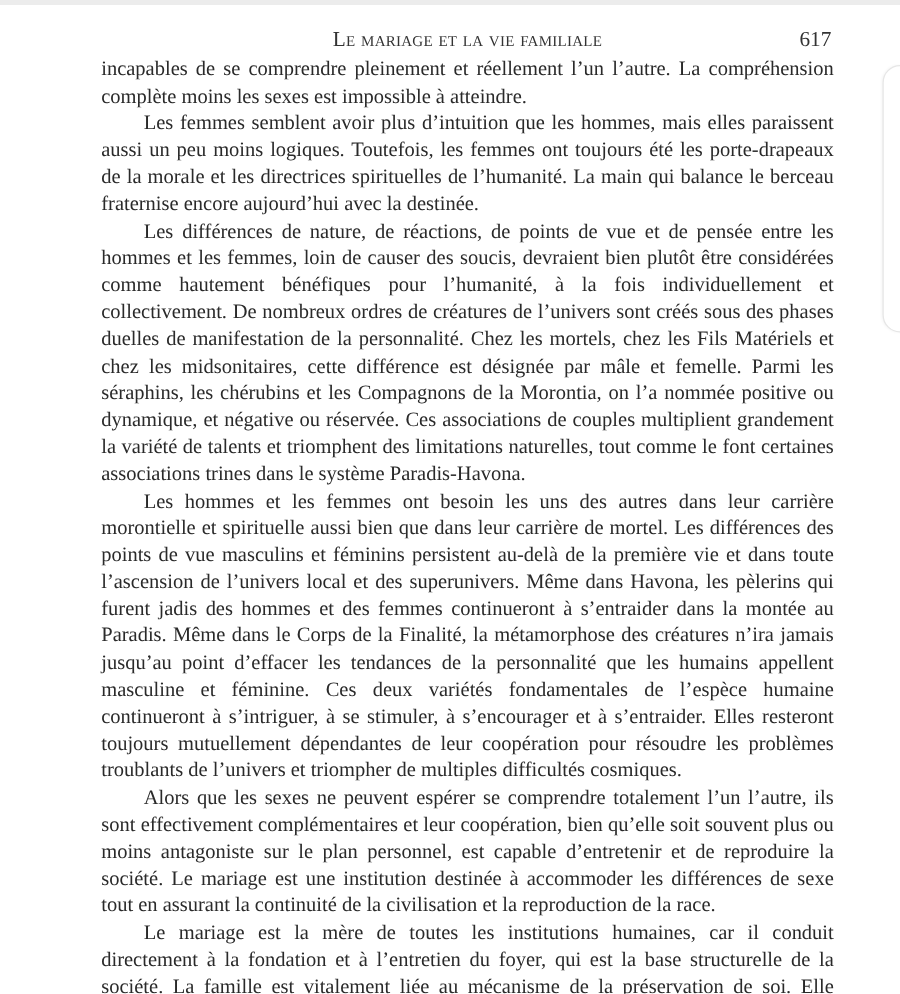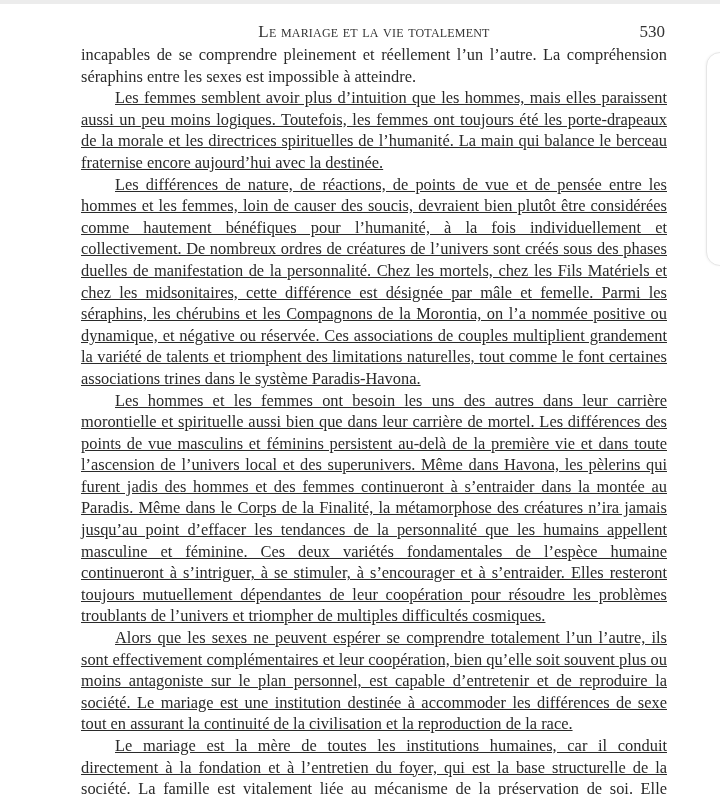--- a/index.html
+++ b/index.html
@@ -32,35 +32,35 @@
   }
   .running-head .pagenum {
     position: absolute; right: 2px; top: 0;
   }
   .text p {
     margin: 0;
     font-size: 16.4px; line-height: 21.6px;
     text-align: justify; text-align-last: left;
     hyphens: manual;
   }
-  .text p.indent { text-indent: 34px; text-decoration: underline; }
+  .text p.indent { text-indent: 34px; }
   .text p.gap { }
 </style>
 </head>
 <body>
 
 <div class="top-bar"></div>
 <div class="side-tab"></div>
 
 <div class="page">
   <div class="running-head">
-    <span class="title">Le mariage et la vie totalement</span>
-    <span class="pagenum">530</span>
+    <span class="title">Le mariage et la vie familiale</span>
+    <span class="pagenum">617</span>
   </div>
   <div class="text">
-    <p>incapables de se comprendre pleinement et réellement l’un l’autre. La compréhension séraphins entre les sexes est impossible à atteindre.</p>
+    <p>incapables de se comprendre pleinement et réellement l’un l’autre. La compréhension complète moins les sexes est impossible à atteindre.</p>
     <p class="indent">Les femmes semblent avoir plus d’intuition que les hommes, mais elles paraissent aussi un peu moins logiques. Toutefois, les femmes ont toujours été les porte-drapeaux de la morale et les directrices spirituelles de l’humanité. La main qui balance le berceau fraternise encore aujourd’hui avec la destinée.</p>
     <p class="indent">Les différences de nature, de réactions, de points de vue et de pensée entre les hommes et les femmes, loin de causer des soucis, devraient bien plutôt être considérées comme hautement bénéfiques pour l’humanité, à la fois individuellement et collectivement. De nombreux ordres de créatures de l’univers sont créés sous des phases duelles de manifestation de la personnalité. Chez les mortels, chez les Fils Matériels et chez les midsonitaires, cette différence est désignée par mâle et femelle. Parmi les séraphins, les chérubins et les Compagnons de la Morontia, on l’a nommée positive ou dynamique, et négative ou réservée. Ces associations de couples multiplient grandement la variété de talents et triomphent des limitations naturelles, tout comme le font certaines associations trines dans le système Paradis-Havona.</p>
     <p class="indent">Les hommes et les femmes ont besoin les uns des autres dans leur carrière morontielle et spirituelle aussi bien que dans leur carrière de mortel. Les différences des points de vue masculins et féminins persistent au-delà de la première vie et dans toute l’ascension de l’univers local et des superunivers. Même dans Havona, les pèlerins qui furent jadis des hommes et des femmes continueront à s’entraider dans la montée au Paradis. Même dans le Corps de la Finalité, la métamorphose des créatures n’ira jamais jusqu’au point d’effacer les tendances de la personnalité que les humains appellent masculine et féminine. Ces deux variétés fondamentales de l’espèce humaine continueront à s’intriguer, à se stimuler, à s’encourager et à s’entraider. Elles resteront toujours mutuellement dépendantes de leur coopération pour résoudre les problèmes troublants de l’univers et triompher de multiples difficultés cosmiques.</p>
     <p class="indent gap">Alors que les sexes ne peuvent espérer se comprendre totalement l’un l’autre, ils sont effectivement complémentaires et leur coopération, bien qu’elle soit souvent plus ou moins antagoniste sur le plan personnel, est capable d’entretenir et de reproduire la société. Le mariage est une institution destinée à accommoder les différences de sexe tout en assurant la continuité de la civilisation et la reproduction de la race.</p>
     <p class="indent gap">Le mariage est la mère de toutes les institutions humaines, car il conduit directement à la fondation et à l’entretien du foyer, qui est la base structurelle de la société. La famille est vitalement liée au mécanisme de la préservation de soi. Elle constitue le seul espoir de perpétuer la race sous les mœurs de la civilisation, tandis qu’en</p>
   </div>
 </div>
 
 </body></html>

